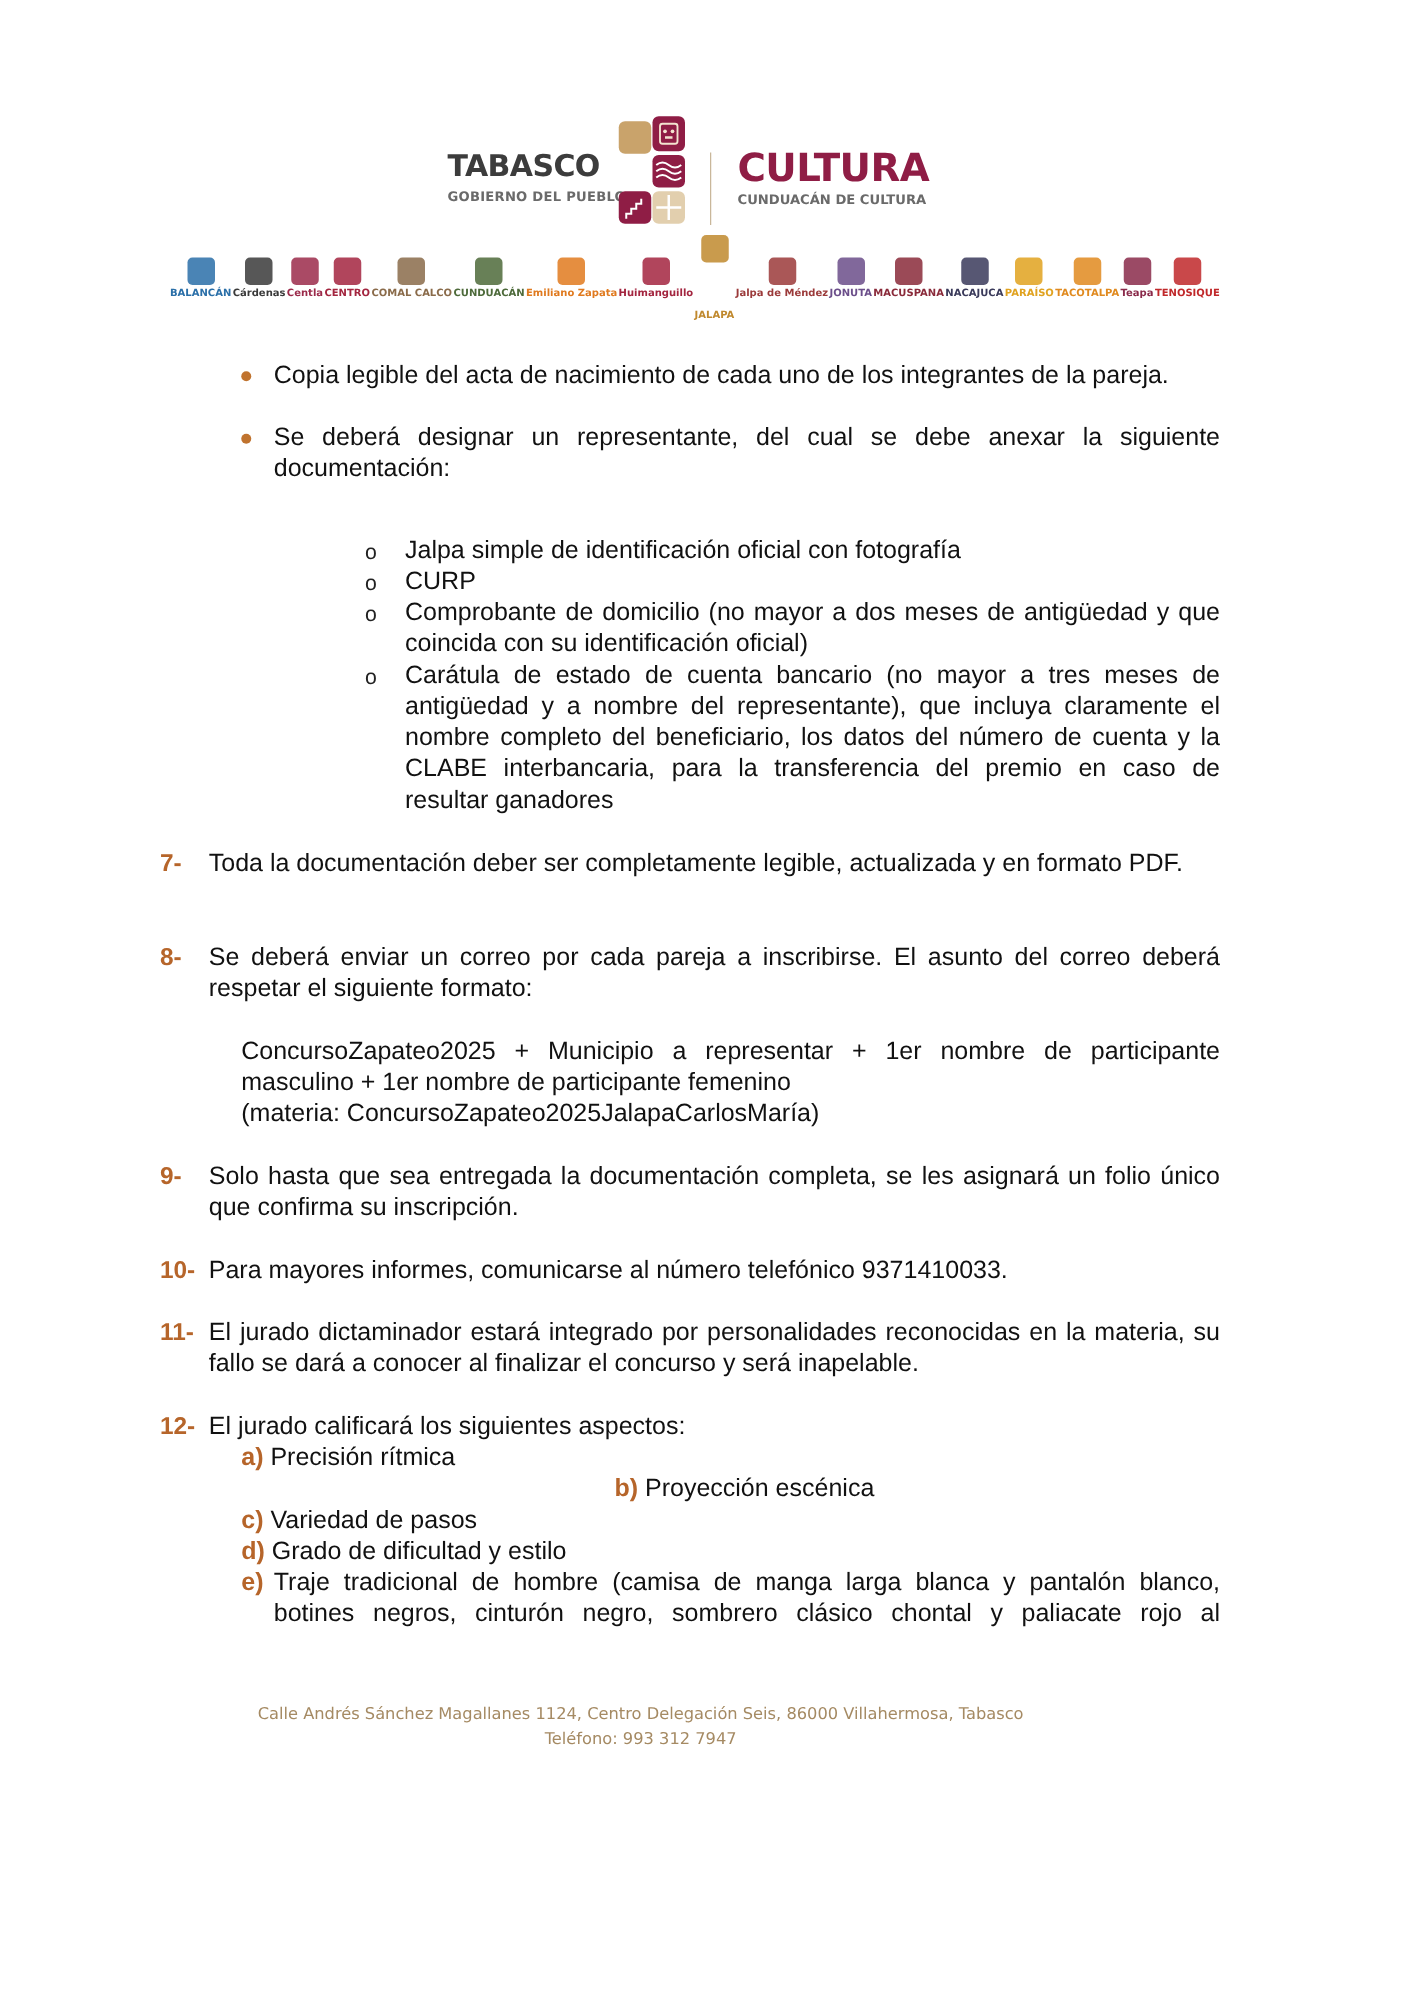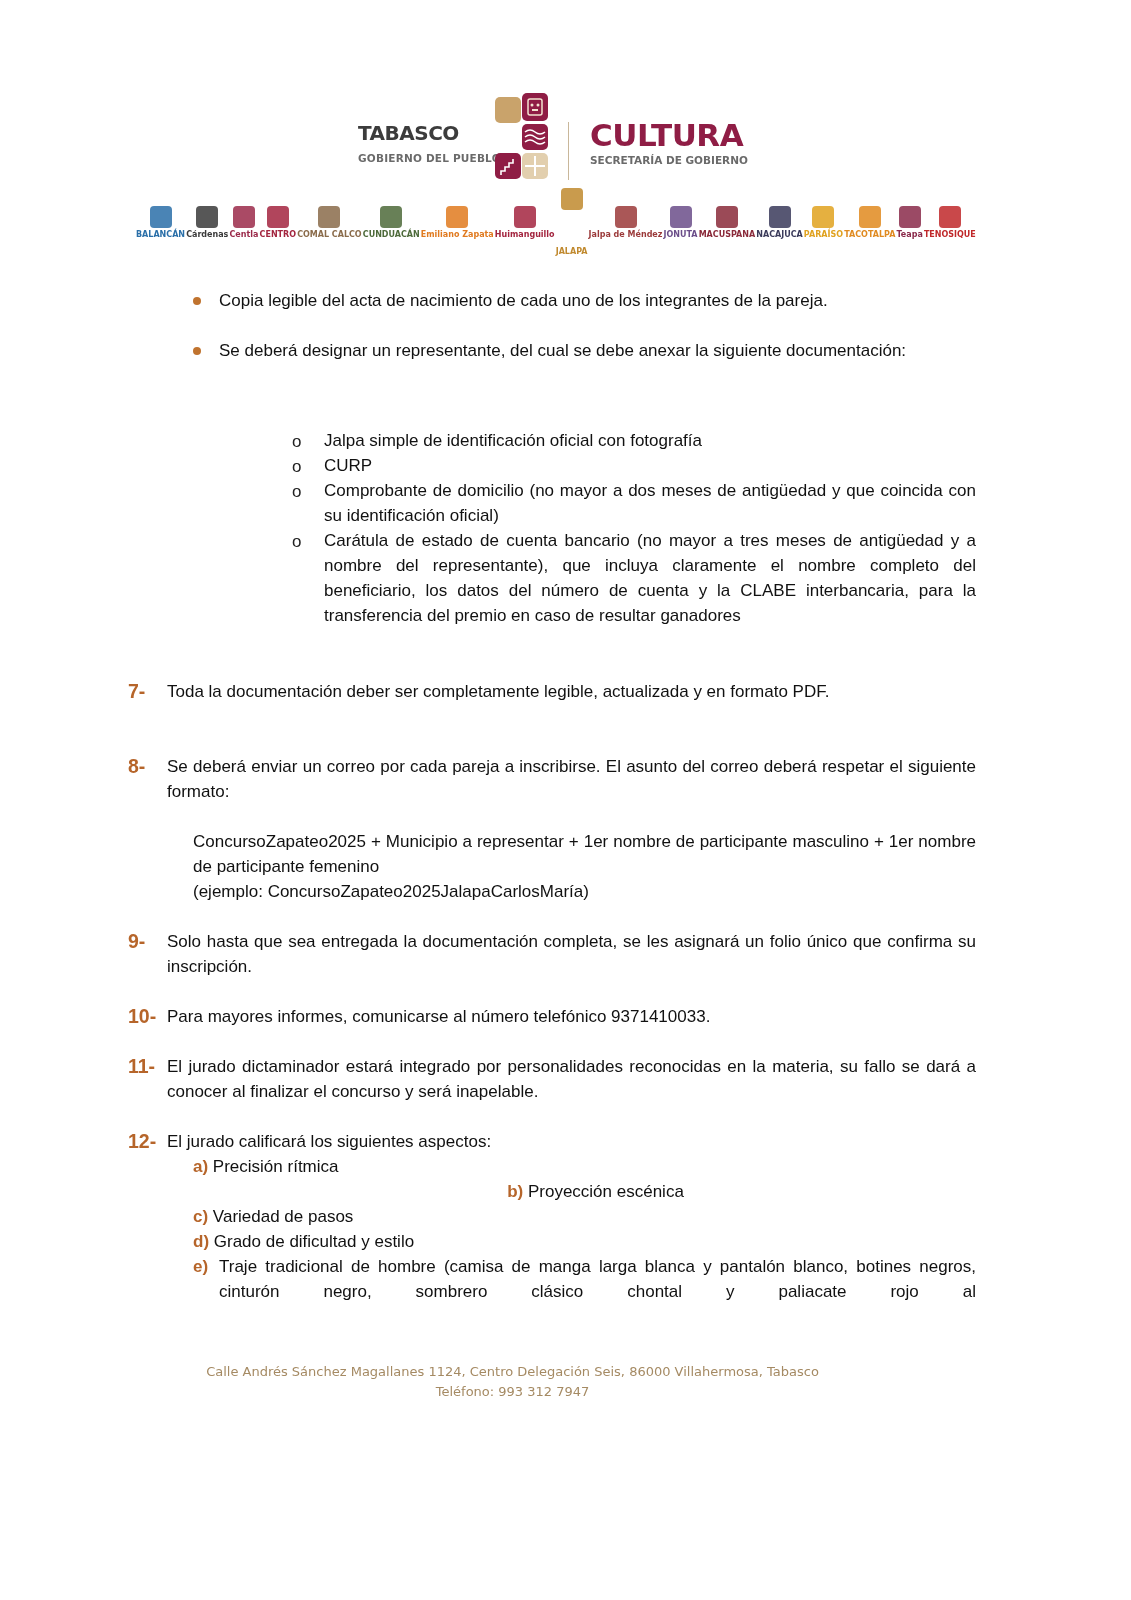--- a/index.html
+++ b/index.html
@@ -2,21 +2,21 @@
 <html><head>
 <meta charset="utf-8">
 <style>
   html, body { margin: 0; padding: 0; background: #ffffff; }
   body { width: 1131px; height: 1600px; position: relative; overflow: hidden;
          font-family: "Liberation Sans", sans-serif; color: #111; }
   .abs { position: absolute; }
 
   
   .brand-left { left: 358px; top: 116px; text-align: left; }
-  .brand-title { font-family: "DejaVu Sans", sans-serif; font-weight: bold; font-size: 20px;
+  .brand-title { font-family: "DejaVu Sans", sans-serif; font-weight: bold; font-size: 24px;
                  color: #3c3c3c; letter-spacing: -0.5px; line-height: 34px; }
   .brand-sub { font-family: "DejaVu Sans", sans-serif; font-weight: bold; font-size: 10.5px;
                color: #6a6a6a; margin-top: 2px; letter-spacing: 0.2px; }
   .glyph-stack { left: 493px; top: 93px; width: 56px; height: 90px; }
   .gtile { position: absolute; width: 26px; height: 26px; border-radius: 5px; }
   .sep { left: 568px; top: 122px; width: 1px; height: 58px; background: #c9b79a; }
   .brand-right { left: 590px; top: 118px; }
   .cult-title { font-family: "DejaVu Sans", sans-serif; font-weight: bold; font-size: 31px;
                 color: #8f1d45; line-height: 34px; letter-spacing: -0.5px; }
   .cult-sub { font-family: "DejaVu Sans", sans-serif; font-weight: bold; font-size: 10.5px;
@@ -24,21 +24,21 @@
 
   
   .muni-strip { left: 136px; top: 196px; width: 840px; height: 52px;
                 display: flex; align-items: center; justify-content: space-between; }
   .muni { display: flex; flex-direction: column; align-items: center; justify-content: center;
           font-family: "DejaVu Sans", sans-serif; font-weight: bold; font-size: 8px; }
   .muni .mark { width: 22px; height: 22px; border-radius: 4px; margin-bottom: 2px; }
   .muni .mlabel { white-space: nowrap; }
 
   
-  .txt { font-size: 17px; line-height: 25px; text-align: justify; }
+  .txt { font-size: 20px; line-height: 25px; text-align: justify; }
   .bullet { position: absolute; left: 193px; width: 8px; height: 8px; border-radius: 50%;
             background: #c0732e; }
   .circ { position: absolute; left: 292px; font-size: 17px; line-height: 25px; color: #222; }
   .num { position: absolute; left: 128px; font-weight: bold; color: #b6652a;
          font-size: 19.5px; line-height: 25px; }
   .alpha { font-weight: bold; color: #b6652a; }
 
   
   .footer { left: 0; width: 1025px; text-align: center; color: #a58a63;
             font-family: "DejaVu Sans", sans-serif; font-size: 13px; line-height: 20px; }
@@ -75,21 +75,21 @@
     <svg width="26" height="26" viewBox="0 0 26 26">
         <path d="M13 3 V23 M3 13 H23" stroke="#fff" stroke-width="2"></path>
       </svg>
   </div>
 </div>
 
 <div class="abs sep"></div>
 
 <div class="abs brand-right">
   <div class="cult-title">CULTURA</div>
-  <div class="cult-sub">SECRETARÍA DE GOBIERNO</div>
+  <div class="cult-sub">CUNDUACÁN DE CULTURA</div>
 </div>
 
 <div class="abs muni-strip" id="muni-strip">
     <div class="muni">
       <div class="mark" style="background: rgb(42, 111, 168); opacity: 0.85;"></div>
       <div class="mlabel" style="color: rgb(42, 111, 168);">BALANCÁN</div>
     </div>
     <div class="muni">
       <div class="mark" style="background: rgb(58, 58, 58); opacity: 0.85;"></div>
       <div class="mlabel" style="color: rgb(58, 58, 58);">Cárdenas</div>
@@ -174,21 +174,21 @@
 <div class="circ" style="top:529px;">o</div>
 <div class="abs txt" style="left:324px; top:528px; width:652px;">Carátula de estado de cuenta bancario (no mayor a tres meses de antigüedad y a nombre del representante), que incluya claramente el nombre completo del beneficiario, los datos del número de cuenta y la CLABE interbancaria, para la transferencia del premio en caso de resultar ganadores</div>
 
 <div class="num" style="top:679px;">7-</div>
 <div class="abs txt" style="left:167px; top:679px; width:809px;">Toda la documentación deber ser completamente legible, actualizada y en formato PDF.</div>
 
 <div class="num" style="top:754px;">8-</div>
 <div class="abs txt" style="left:167px; top:754px; width:809px;">Se deberá enviar un correo por cada pareja a inscribirse. El asunto del correo deberá respetar el siguiente formato:</div>
 
 <div class="abs txt" style="left:193px; top:829px; width:783px;">ConcursoZapateo2025 + Municipio a representar + 1er nombre de participante masculino + 1er nombre de participante femenino</div>
-<div class="abs txt" style="left:193px; top:879px; width:783px; text-align:left;">(ejemplo: ConcursoZapateo2025JalapaCarlosMaría)</div>
+<div class="abs txt" style="left:193px; top:879px; width:783px; text-align:left;">(materia: ConcursoZapateo2025JalapaCarlosMaría)</div>
 
 <div class="num" style="top:929px;">9-</div>
 <div class="abs txt" style="left:167px; top:929px; width:809px;">Solo hasta que sea entregada la documentación completa, se les asignará un folio único que confirma su inscripción.</div>
 
 <div class="num" style="top:1004px;">10-</div>
 <div class="abs txt" style="left:167px; top:1004px; width:809px;">Para mayores informes, comunicarse al número telefónico 9371410033.</div>
 
 <div class="num" style="top:1054px;">11-</div>
 <div class="abs txt" style="left:167px; top:1054px; width:809px;">El jurado dictaminador estará integrado por personalidades reconocidas en la materia, su fallo se dará a conocer al finalizar el concurso y será inapelable.</div>
 

